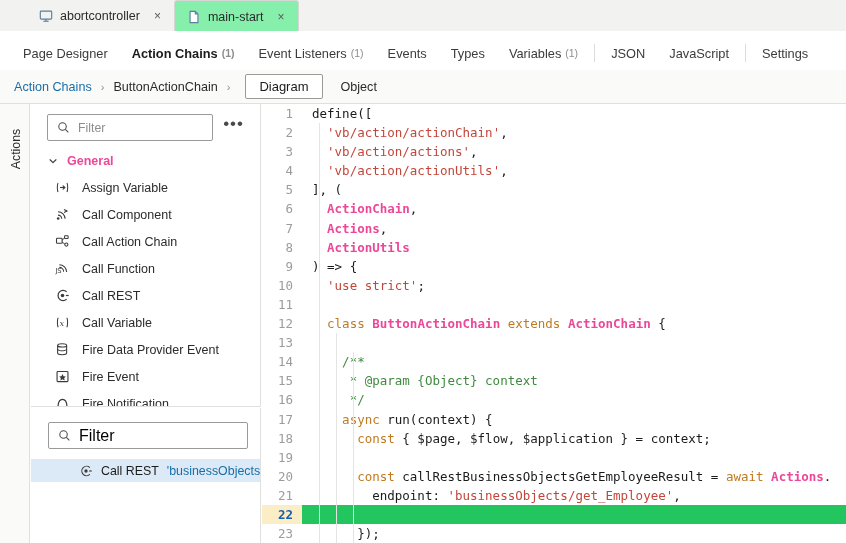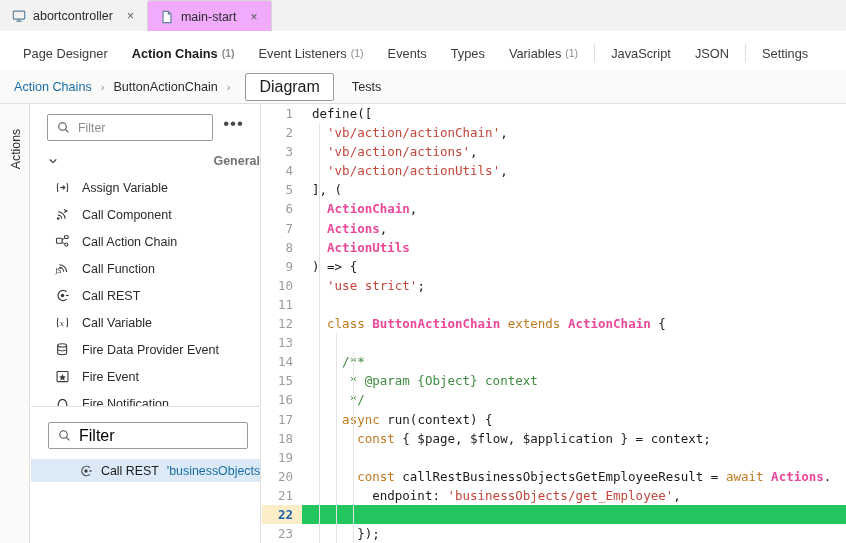--- a/index.html
+++ b/index.html
@@ -17,23 +17,23 @@
     position: absolute; left:0; top:0; width:846px; height:31px;
     background:#f2f2f1;
     border-bottom: 1px solid #d6d6d4;
     display:flex; align-items:flex-end;
   }
   .wtab {
     height:31px; display:flex; align-items:center; gap:7px;
     padding: 0 10px 0 12px; font-size:12.5px; color:#2b2b2b;
     box-sizing:border-box; position:relative;
   }
-  .wtab.inactive { background:#f2f2f1; }
+  .wtab.inactive { background:#f2f2f1;margin-left:27px; }
   .wtab.active {
-    background:#f0abfc;
+    background:#86efac;
     border-left:1px solid #d6d6d4;
     border-right:1px solid #d6d6d4;
     border-top:1px solid #d6d6d4;
     border-top-left-radius:3px; border-top-right-radius:3px;
     margin-bottom:-1px; height:32px;
   }
   .wtab .tlabel { white-space:nowrap; }
   .wtab .tclose {
     font-size:12px; color:#5a5a5a; margin-left:4px; line-height:1;
     padding:1px 3px; cursor:pointer;
@@ -62,21 +62,21 @@
   
   .crumbbar {
     position:absolute; left:0; top:70px; width:846px; height:34px;
     background:#fafaf9; border-bottom:1px solid #e0e0de;
     display:flex; align-items:center; padding-left:14px; box-sizing:border-box;
   }
   .crumb { font-size:12.6px; color:#1a6ea8; cursor:pointer; white-space:nowrap; }
   .crumb.plain { color:#2b2b2b; }
   .crsep { color:#8d8d8d; font-size:11px; margin:0 9px; }
   .segbtn {
-    font-size:16px; color:#1b1b1b; border:1px solid #9a9a98;
+    font-size:13px; color:#1b1b1b; border:1px solid #9a9a98;
     border-radius:2px; padding:4px 13px; background:#fff; margin-left:6px;
     cursor:pointer;
   }
   .segtxt {
     font-size:12.6px; color:#2b2b2b; padding:4px 12px; margin-left:6px; cursor:pointer;
   }
 
   
   .rail {
     position:absolute; left:0; top:104px; width:30px; height:439px;
@@ -100,21 +100,21 @@
   .filterbox {
     flex:1; height:27px; border:1px solid #9a9a98; border-radius:2px;
     display:flex; align-items:center; gap:8px; padding:0 9px; box-sizing:border-box;
     background:#fff;
   }
   .filterbox .fph { font-size:12.3px; color:#8d8d8d; }
   .dots { font-size:17px; color:#4a4a4a; letter-spacing:1px; padding:0 8px 7px 10px; cursor:pointer; line-height:10px;}
 
   .grouphdr {
     display:flex; align-items:center; gap:9px; padding:7px 0 6px 17px;
-    font-size:12.5px; font-weight:bold; color:#737373; cursor:pointer;justify-content:space-between;
+    font-size:12.5px; font-weight:bold; color:#ec4899; cursor:pointer;
   }
   .chev { color:#3b3b3b; font-size:10px; }
   .palrow {
     display:flex; align-items:center; gap:12px; padding:4px 0 4px 23px;
     font-size:12.5px; color:#2b2b2b; cursor:pointer; height:19px;
   }
   .palrow .ic { width:16px; height:16px; display:flex; align-items:center; justify-content:center; flex:0 0 16px; }
 
   
   .chainpane {
@@ -206,38 +206,38 @@
     </div>
     <div class="snitem">
       <span>Types</span>
     </div>
     <div class="snitem">
       <span>Variables</span>
       <span class="cnt">(1)</span>
     </div>
     <div class="sndiv"></div>
     <div class="snitem">
+      <span>JSON</span>
+    </div>
+    <div class="snitem">
       <span>JavaScript</span>
-    </div>
-    <div class="snitem">
-      <span>JSON</span>
     </div>
     <div class="sndiv"></div>
     <div class="snitem">
       <span>Settings</span>
     </div>
   </div>
 
   <div class="crumbbar">
     <span class="crumb">Action Chains</span>
     <span class="crsep">›</span>
     <span class="crumb plain">ButtonActionChain</span>
     <span class="crsep">›</span>
     <span class="segbtn">Diagram</span>
-    <span class="segtxt">Tests</span>
+    <span class="segtxt">Object</span>
   </div>
 
   <div class="rail">
     <div class="vlabel">Actions</div>
   </div>
 
   <div class="palette">
 
     <div class="filterrow">
       <div class="filterbox">

